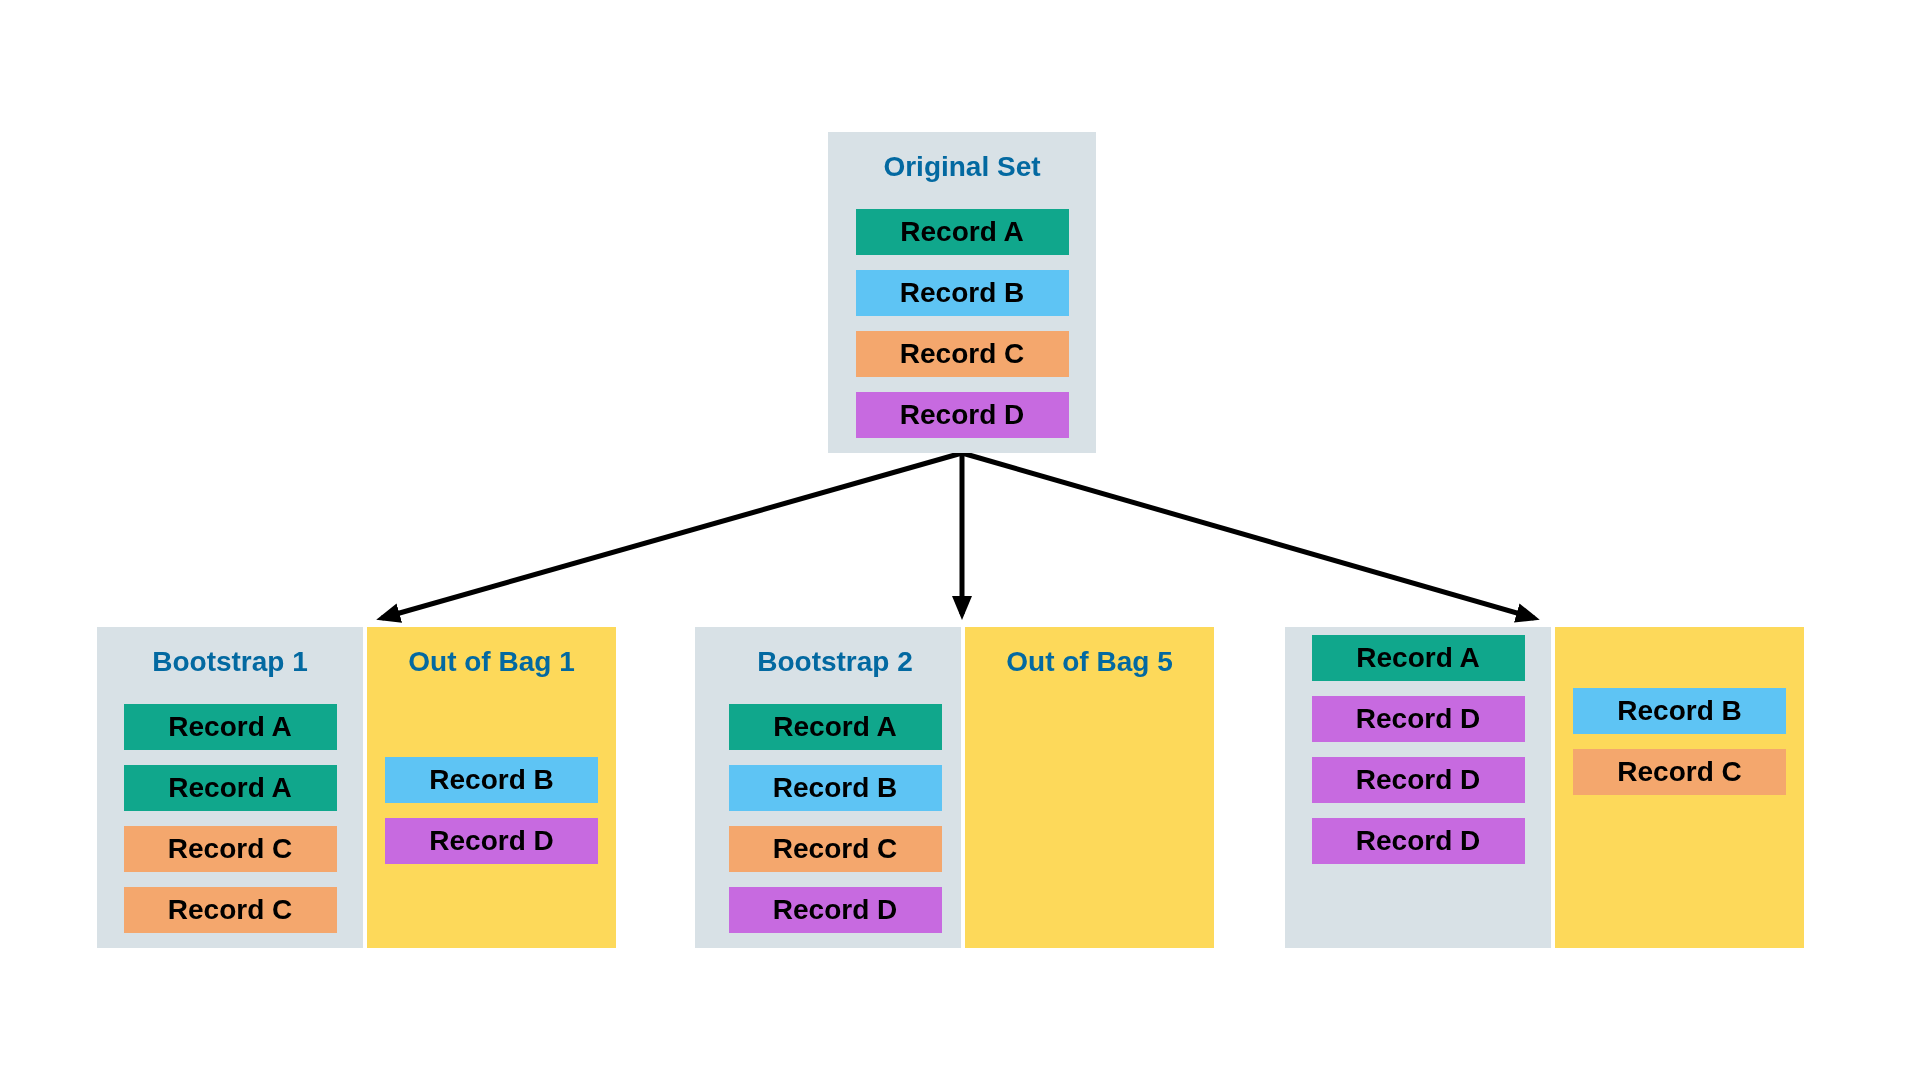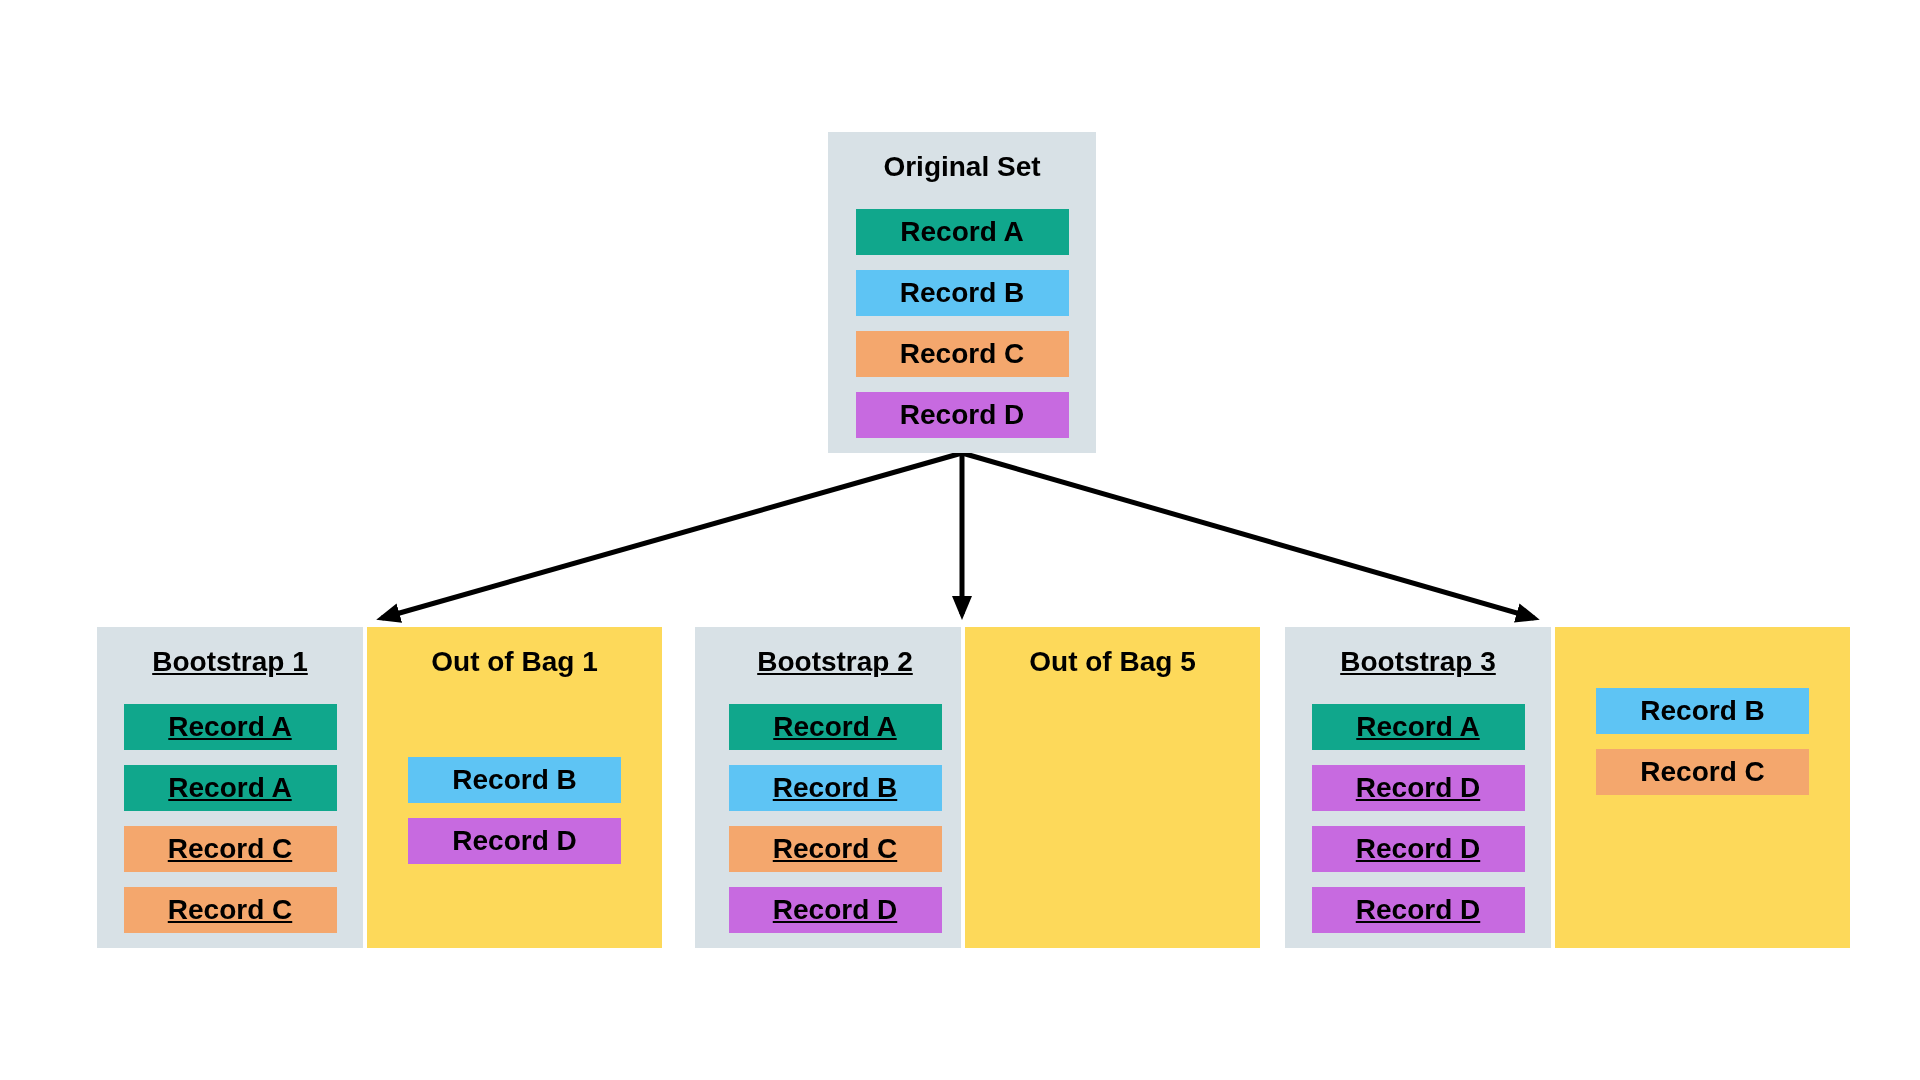--- a/index.html
+++ b/index.html
@@ -28,37 +28,37 @@
     width: 268px;
     height: 321px;
   }
   .panel-title {
     height: 69px;
     display: flex;
     align-items: center;
     justify-content: center;
     font-size: 28px;
     font-weight: bold;
-    color: #000000;
+    color: #0369a1;
   }
   .record {
     width: 213px;
     height: 46px;
     margin: 8px auto 15px auto;
     line-height: 46px;
     text-align: center;
     font-size: 28px;
     font-weight: bold;
     color: #000000;
   }
   .row-offset-1 {
     margin-top: 61px;
   }
-  .gray-w { width: 266px; text-decoration: underline; }
-  .yellow-w { width: 295px; }
+  .gray-w { width: 266px; }
+  .yellow-w { width: 249px; }
   #arrows-svg {
     position: absolute;
     left: 0;
     top: 0;
     width: 1920px;
     height: 1080px;
     pointer-events: none;
   }
 </style>
 </head>
@@ -103,21 +103,20 @@
     <div class="record" style="background: rgb(16, 167, 140);">Record A</div>
     <div class="record" style="background: rgb(94, 196, 244);">Record B</div>
     <div class="record" style="background: rgb(244, 167, 109);">Record C</div>
     <div class="record" style="background: rgb(199, 106, 224);">Record D</div>
   </div>
   <div class="panel yellow-w" style="left: 965px; background: rgb(253, 217, 90);">
     <div class="panel-title">Out of Bag 5</div>
   </div>
 
   <div class="panel gray-w" style="left: 1285px; background: rgb(216, 225, 230);">
-    <div class="panel-title">Bootstrap 3</div>
     <div class="record" style="background: rgb(16, 167, 140);">Record A</div>
     <div class="record" style="background: rgb(199, 106, 224);">Record D</div>
     <div class="record" style="background: rgb(199, 106, 224);">Record D</div>
     <div class="record" style="background: rgb(199, 106, 224);">Record D</div>
   </div>
   <div class="panel yellow-w" style="left: 1555px; background: rgb(253, 217, 90);">
     <div class="record row-offset-1" style="background: rgb(94, 196, 244);">Record B</div>
     <div class="record" style="background: rgb(244, 167, 109);">Record C</div>
   </div>
 

